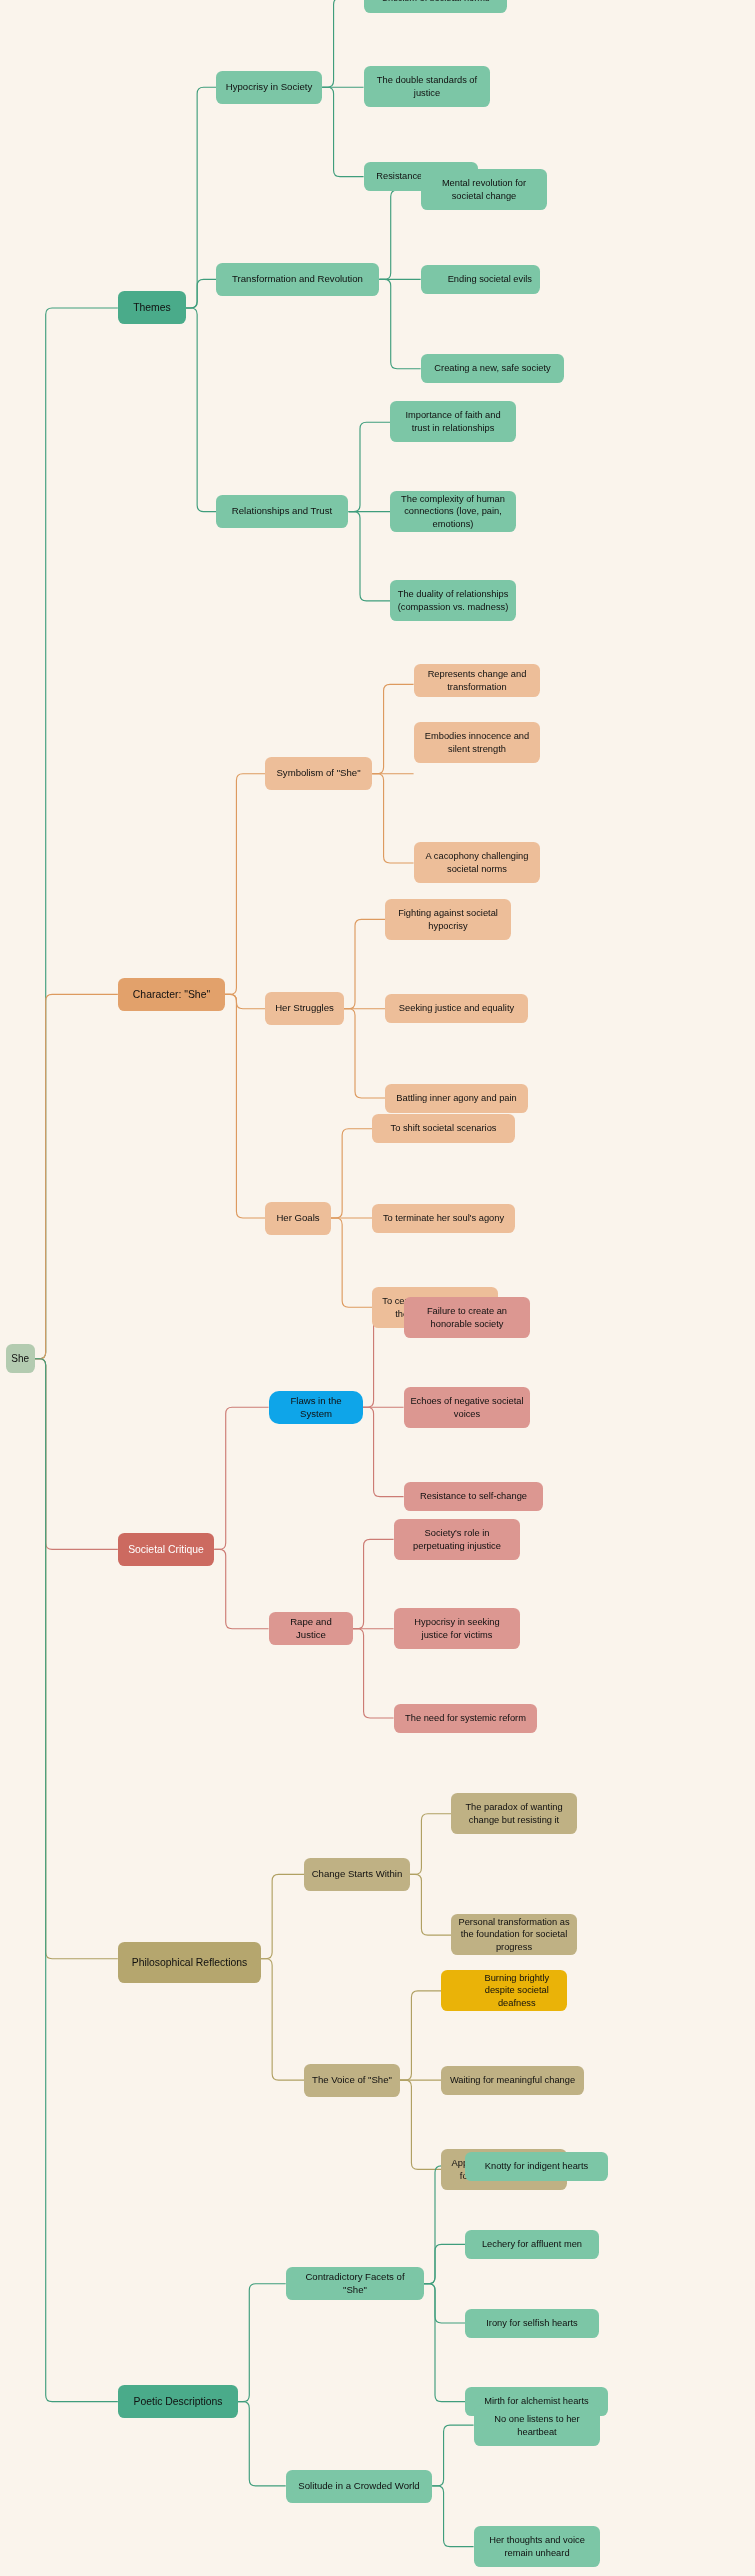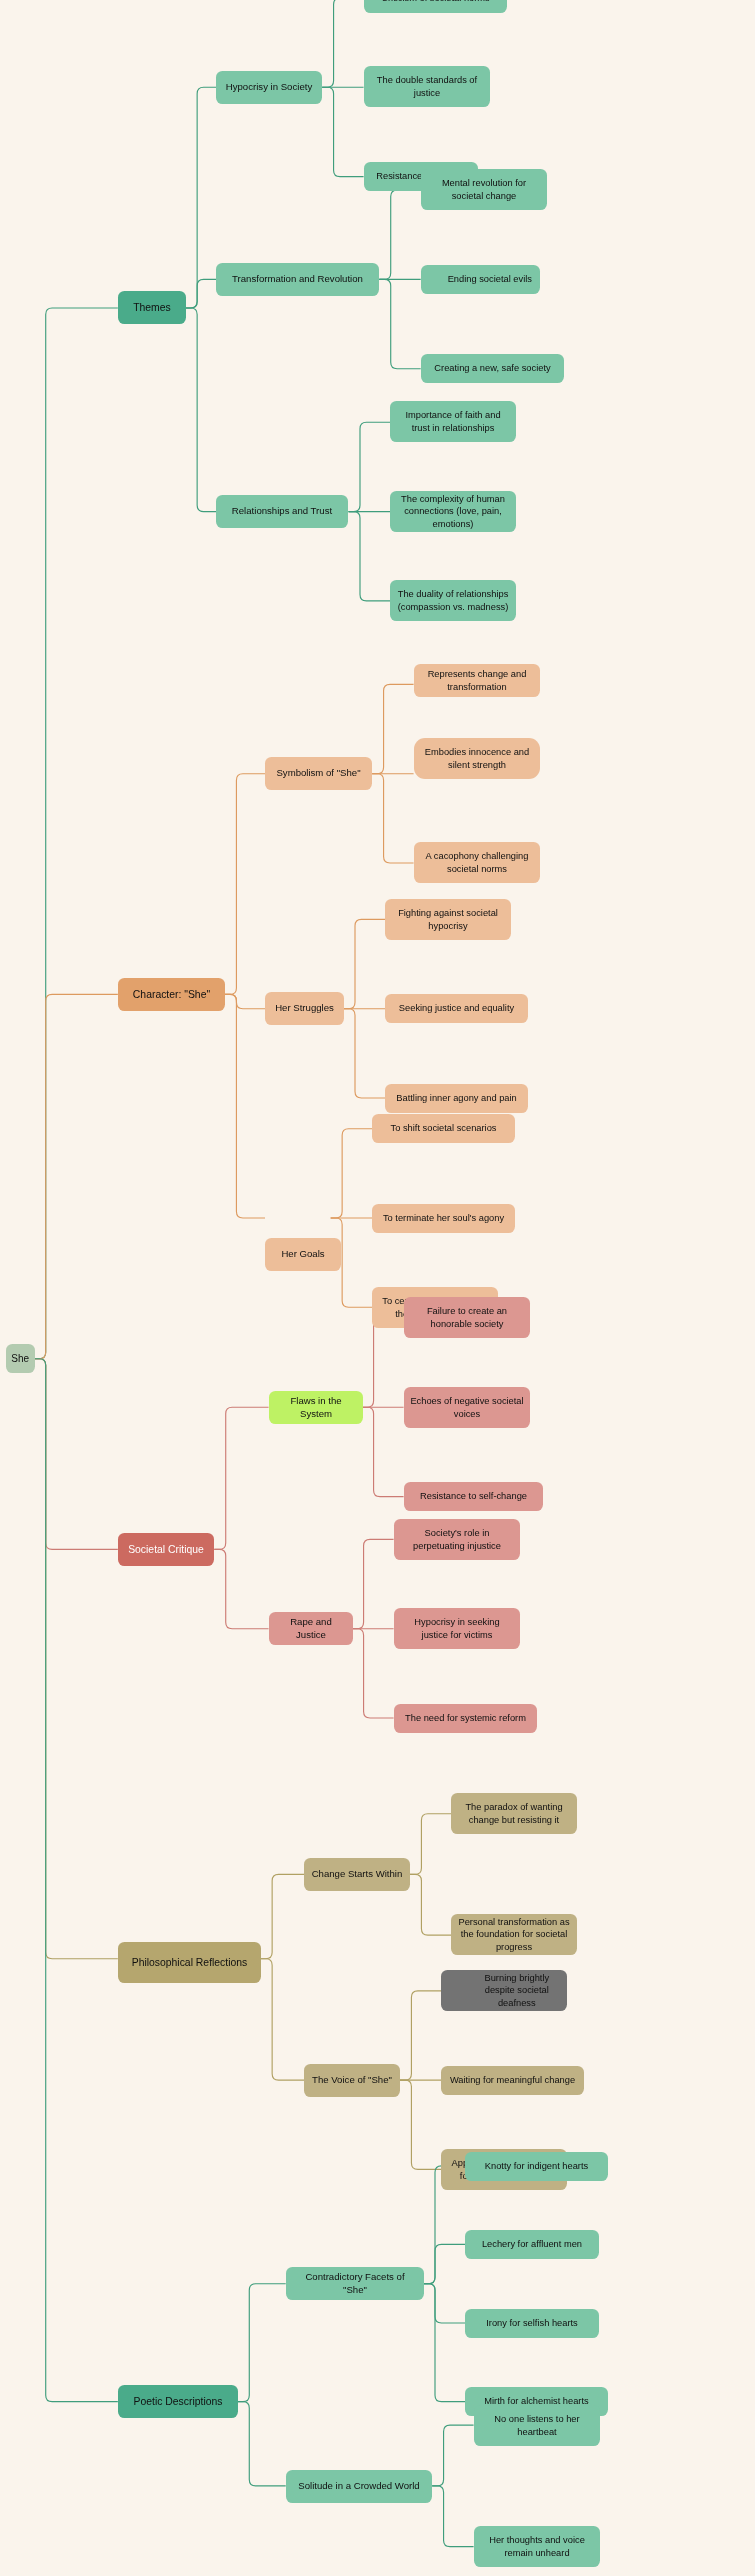--- a/index.html
+++ b/index.html
@@ -126,45 +126,45 @@
       <div class="node node-leaf" style="left: 421px; top: 169px; width: 126px; height: 41px; background: rgb(124, 198, 166);">Mental revolution for societal change</div>
       <div class="node node-leaf" style="left: 421px; top: 265px; width: 119px; height: 29px; background: rgb(124, 198, 166); padding-left: 25px;">Ending societal evils</div>
       <div class="node node-leaf" style="left: 421px; top: 354px; width: 143px; height: 29px; background: rgb(124, 198, 166);">Creating a new, safe society</div>
       <div class="node node-sub" style="left: 216px; top: 495px; width: 132px; height: 33px; background: rgb(124, 198, 166);">Relationships and Trust</div>
       <div class="node node-leaf" style="left: 390px; top: 401px; width: 126px; height: 41px; background: rgb(124, 198, 166);">Importance of faith and trust in relationships</div>
       <div class="node node-leaf" style="left: 390px; top: 491px; width: 126px; height: 41px; background: rgb(124, 198, 166);">The complexity of human connections (love, pain, emotions)</div>
       <div class="node node-leaf" style="left: 390px; top: 580px; width: 126px; height: 41px; background: rgb(124, 198, 166);">The duality of relationships (compassion vs. madness)</div>
       <div class="node node-branch" style="left: 118px; top: 978px; width: 107px; height: 33px; background: rgb(226, 161, 107);">Character: "She"</div>
       <div class="node node-sub" style="left: 265px; top: 757px; width: 107px; height: 33px; background: rgb(237, 190, 153);">Symbolism of "She"</div>
       <div class="node node-leaf" style="left: 414px; top: 664px; width: 126px; height: 33px; background: rgb(237, 190, 153);">Represents change and transformation</div>
-      <div class="node node-leaf" style="left: 414px; top: 738px; width: 126px; height: 41px; background: rgb(237, 190, 153); border-radius: 11px;">Embodies innocence and silent strength</div>
+      <div class="node node-leaf" style="left: 414px; top: 722px; width: 126px; height: 41px; background: rgb(237, 190, 153);">Embodies innocence and silent strength</div>
       <div class="node node-leaf" style="left: 414px; top: 842px; width: 126px; height: 41px; background: rgb(237, 190, 153);">A cacophony challenging societal norms</div>
       <div class="node node-sub" style="left: 265px; top: 992px; width: 79px; height: 33px; background: rgb(237, 190, 153);">Her Struggles</div>
       <div class="node node-leaf" style="left: 385px; top: 899px; width: 126px; height: 41px; background: rgb(237, 190, 153);">Fighting against societal hypocrisy</div>
       <div class="node node-leaf" style="left: 385px; top: 994px; width: 143px; height: 29px; background: rgb(237, 190, 153);">Seeking justice and equality</div>
       <div class="node node-leaf" style="left: 385px; top: 1084px; width: 143px; height: 29px; background: rgb(237, 190, 153);">Battling inner agony and pain</div>
-      <div class="node node-sub" style="left: 265px; top: 1202px; width: 76px; height: 33px; background: rgb(237, 190, 153); margin-top: 36px;">Her Goals</div>
+      <div class="node node-sub" style="left: 265px; top: 1202px; width: 66px; height: 33px; background: rgb(237, 190, 153);">Her Goals</div>
       <div class="node node-leaf" style="left: 372px; top: 1114px; width: 143px; height: 29px; background: rgb(237, 190, 153);">To shift societal scenarios</div>
       <div class="node node-leaf" style="left: 372px; top: 1204px; width: 143px; height: 29px; background: rgb(237, 190, 153);">To terminate her soul's agony</div>
       <div class="node node-leaf" style="left: 372px; top: 1287px; width: 126px; height: 41px; background: rgb(237, 190, 153);">To censure discriminatory thoughts worldwide</div>
       <div class="node node-branch white-text" style="left: 118px; top: 1533px; width: 96px; height: 33px; background: rgb(204, 106, 96);">Societal Critique</div>
-      <div class="node node-sub" style="left: 269px; top: 1391px; width: 94px; height: 33px; background: #bef264;">Flaws in the System</div>
+      <div class="node node-sub" style="left: 269px; top: 1391px; width: 94px; height: 33px; background: #0ea5e9; border-radius: 10px;">Flaws in the System</div>
       <div class="node node-leaf" style="left: 404px; top: 1297px; width: 126px; height: 41px; background: rgb(220, 151, 145);">Failure to create an honorable society</div>
       <div class="node node-leaf" style="left: 404px; top: 1387px; width: 126px; height: 41px; background: rgb(220, 151, 145);">Echoes of negative societal voices</div>
       <div class="node node-leaf" style="left: 404px; top: 1482px; width: 139px; height: 29px; background: rgb(220, 151, 145);">Resistance to self-change</div>
       <div class="node node-sub" style="left: 269px; top: 1612px; width: 84px; height: 33px; background: rgb(220, 151, 145);">Rape and Justice</div>
       <div class="node node-leaf" style="left: 394px; top: 1519px; width: 126px; height: 41px; background: rgb(220, 151, 145);">Society's role in perpetuating injustice</div>
       <div class="node node-leaf" style="left: 394px; top: 1608px; width: 126px; height: 41px; background: rgb(220, 151, 145);">Hypocrisy in seeking justice for victims</div>
       <div class="node node-leaf" style="left: 394px; top: 1704px; width: 143px; height: 29px; background: rgb(220, 151, 145);">The need for systemic reform</div>
       <div class="node node-branch" style="left: 118px; top: 1942px; width: 143px; height: 41px; background: rgb(181, 166, 110);">Philosophical Reflections</div>
       <div class="node node-sub" style="left: 304px; top: 1858px; width: 106px; height: 33px; background: rgb(191, 177, 132);">Change Starts Within</div>
       <div class="node node-leaf" style="left: 451px; top: 1793px; width: 126px; height: 41px; background: rgb(191, 177, 132);">The paradox of wanting change but resisting it</div>
       <div class="node node-leaf" style="left: 451px; top: 1914px; width: 126px; height: 41px; background: rgb(191, 177, 132);">Personal transformation as the foundation for societal progress</div>
       <div class="node node-sub" style="left: 304px; top: 2064px; width: 96px; height: 33px; background: rgb(191, 177, 132);">The Voice of "She"</div>
-      <div class="node node-leaf" style="left: 441px; top: 1970px; width: 126px; height: 41px; background: #737373; padding-left: 32px;">Burning brightly despite societal deafness</div>
+      <div class="node node-leaf" style="left: 441px; top: 1970px; width: 126px; height: 41px; background: #eab308; padding-left: 32px;">Burning brightly despite societal deafness</div>
       <div class="node node-leaf" style="left: 441px; top: 2066px; width: 143px; height: 29px; background: rgb(191, 177, 132);">Waiting for meaningful change</div>
       <div class="node node-leaf" style="left: 441px; top: 2149px; width: 126px; height: 41px; background: rgb(191, 177, 132);">Appreciating the potential for societal reshaping</div>
       <div class="node node-branch" style="left: 118px; top: 2385px; width: 120px; height: 33px; background: rgb(74, 171, 138);">Poetic Descriptions</div>
       <div class="node node-sub" style="left: 286px; top: 2267px; width: 138px; height: 33px; background: rgb(124, 198, 166);">Contradictory Facets of "She"</div>
       <div class="node node-leaf" style="left: 465px; top: 2152px; width: 143px; height: 29px; background: rgb(124, 198, 166);">Knotty for indigent hearts</div>
       <div class="node node-leaf" style="left: 465px; top: 2230px; width: 134px; height: 29px; background: rgb(124, 198, 166);">Lechery for affluent men</div>
       <div class="node node-leaf" style="left: 465px; top: 2309px; width: 134px; height: 29px; background: rgb(124, 198, 166);">Irony for selfish hearts</div>
       <div class="node node-leaf" style="left: 465px; top: 2387px; width: 143px; height: 29px; background: rgb(124, 198, 166);">Mirth for alchemist hearts</div>
       <div class="node node-sub" style="left: 286px; top: 2470px; width: 146px; height: 33px; background: rgb(124, 198, 166);">Solitude in a Crowded World</div>
       <div class="node node-leaf" style="left: 474px; top: 2405px; width: 126px; height: 41px; background: rgb(124, 198, 166);">No one listens to her heartbeat</div>

